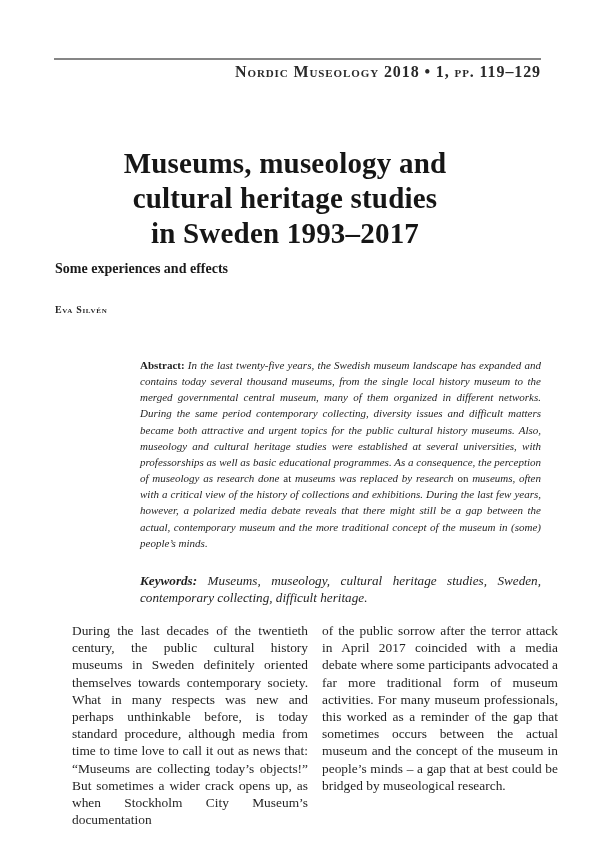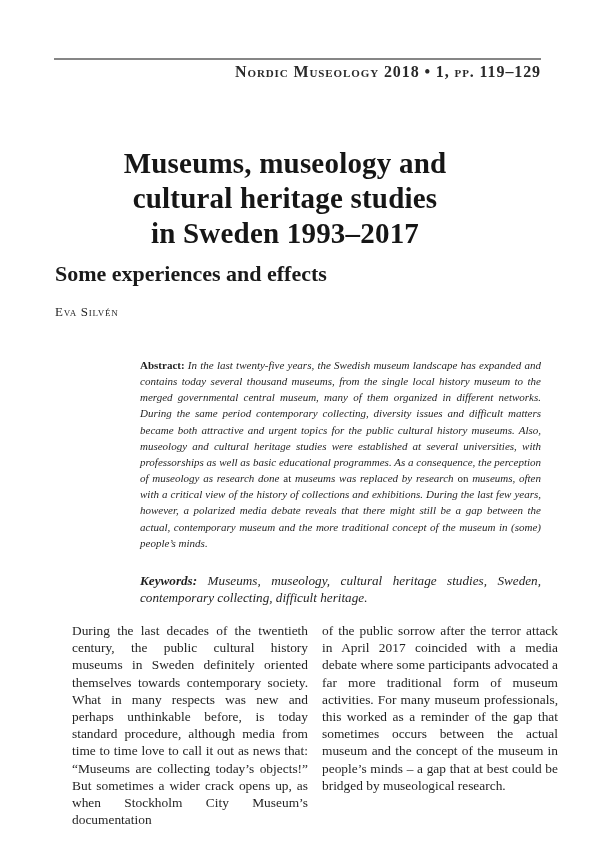--- a/index.html
+++ b/index.html
@@ -51,30 +51,30 @@
     letter-spacing: 0.2px;
     white-space: pre-line;
     color: #161616;
     text-align: center;
   }
   .article-subtitle {
     position: absolute;
     left: 55px;
     top: 261px;
     width: 460px;
-    font-size: 22px;
+    font-size: 14px;
     font-weight: bold;
     color: #1a1a1a;
   }
   .author-name {
     position: absolute;
     left: 55px;
     top: 304px;
-    font-size: 13px;
-    font-weight: 400;
+    font-size: 10px;
+    font-weight: 700;
     font-variant: small-caps;
     letter-spacing: 0.7px;
     color: #262626;
   }
   .abstract-block {
     position: absolute;
     left: 140px;
     top: 357px;
     width: 401px;
     font-size: 11px;

